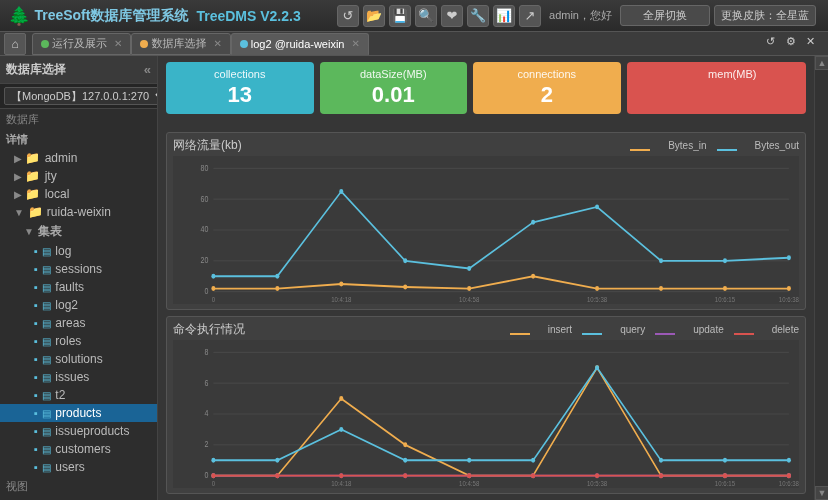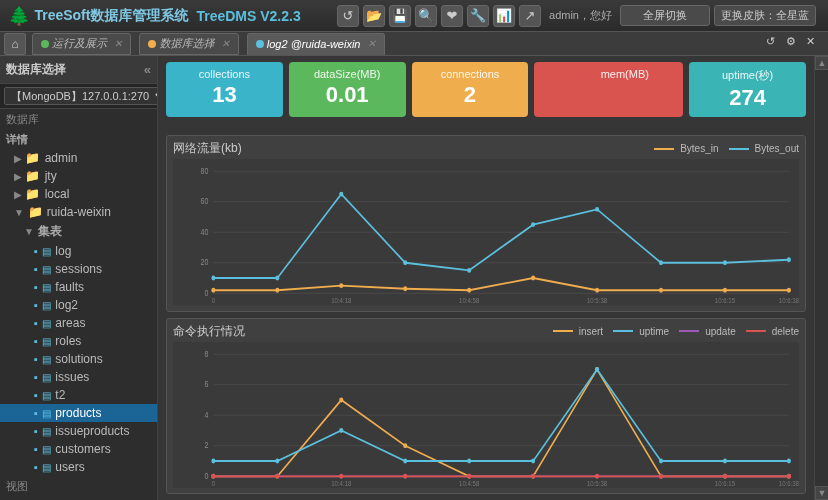--- a/index.html
+++ b/index.html
@@ -171,21 +171,21 @@
     }
     .chart-title {
       font-size: 12px;
       color: #ccc;
       margin-bottom: 2px;
       display: flex;
       align-items: center;
       gap: 6px;
     }
     .chart-legend { display: flex; gap: 10px; font-size: 10px; margin-left: auto; }
-    .legend-item { display: flex; align-items: center; gap: 6px; }
+    .legend-item { display: flex; align-items: flex-end; gap: 18px; }
 
     
     #right-panel {
       width: 14px;
       background: #2d2d2d;
       border-left: 1px solid #444;
       display: flex;
       flex-direction: column;
     }
     .scroll-btn {
@@ -220,21 +220,21 @@
     <span class="top-btn">📊</span>
     <span class="top-btn">↗</span>
   </div>
   <span class="user-label" style="margin-left:8px;">admin，您好</span>
   <button class="fullscreen-btn">全屏切换</button>
   <button class="skin-btn">更换皮肤：全星蓝</button>
 </div>
 
 <div id="toolbar">
   <div id="home-btn">⌂</div>
-  <div id="tabs-container" style="display:flex;gap:8px;align-items:flex-end;margin-left:4px;flex:1;font-style:italic;">
+  <div id="tabs-container" style="display:flex;gap:0;align-items:flex-end;margin-left:4px;flex:1;">
   <div class="tab-item">
         <span style="width: 8px; height: 8px; border-radius: 50%; background: rgb(92, 184, 92); display: inline-block;"></span>
         <span>运行及展示</span>
         <span class="close-x">✕</span>
       </div>
       <div class="tab-item">
         <span style="width: 8px; height: 8px; border-radius: 50%; background: rgb(240, 173, 78); display: inline-block;"></span>
         <span>数据库选择</span>
         <span class="close-x">✕</span>
       </div>
@@ -298,24 +298,20 @@
         <div class="stat-card green">
           <div class="stat-label">dataSize(MB)</div>
           <div class="stat-value">0.01</div>
         </div>
         <div class="stat-card orange">
           <div class="stat-label">connections</div>
           <div class="stat-value">2</div>
         </div>
         <div class="stat-card red">
           <div class="stat-label">mem(MB)</div>
-        </div>
-        <div class="stat-card teal">
-          <div class="stat-label">uptime(秒)</div>
-          <div class="stat-value">274</div>
         </div>
       </div>
 
     <div id="charts">
     <div class="chart-container"><div class="chart-title">
             <span>网络流量(kb)</span>
             <div class="chart-legend">
               <div class="legend-item">
                 <span style="display:inline-block;width:20px;height:2px;background:#f0ad4e;vertical-align:middle;"></span> 
                 <span style="color:#bbb;">Bytes_in</span>
@@ -368,21 +364,21 @@
           </svg></div>
         <div class="chart-container"><div class="chart-title">
             <span>命令执行情况</span>
             <div class="chart-legend">
               <div class="legend-item">
                 <span style="display:inline-block;width:20px;height:2px;background:#f0ad4e;vertical-align:middle;"></span> 
                 <span style="color:#bbb;">insert</span>
               </div>
               <div class="legend-item">
                 <span style="display:inline-block;width:20px;height:2px;background:#5bc0de;vertical-align:middle;"></span> 
-                <span style="color:#bbb;">uptime</span>
+                <span style="color:#bbb;">query</span>
               </div>
               <div class="legend-item">
                 <span style="display:inline-block;width:20px;height:2px;background:#9b59b6;vertical-align:middle;"></span> 
                 <span style="color:#bbb;">update</span>
               </div>
               <div class="legend-item">
                 <span style="display:inline-block;width:20px;height:2px;background:#d9534f;vertical-align:middle;"></span> 
                 <span style="color:#bbb;">delete</span>
               </div>
             </div>

